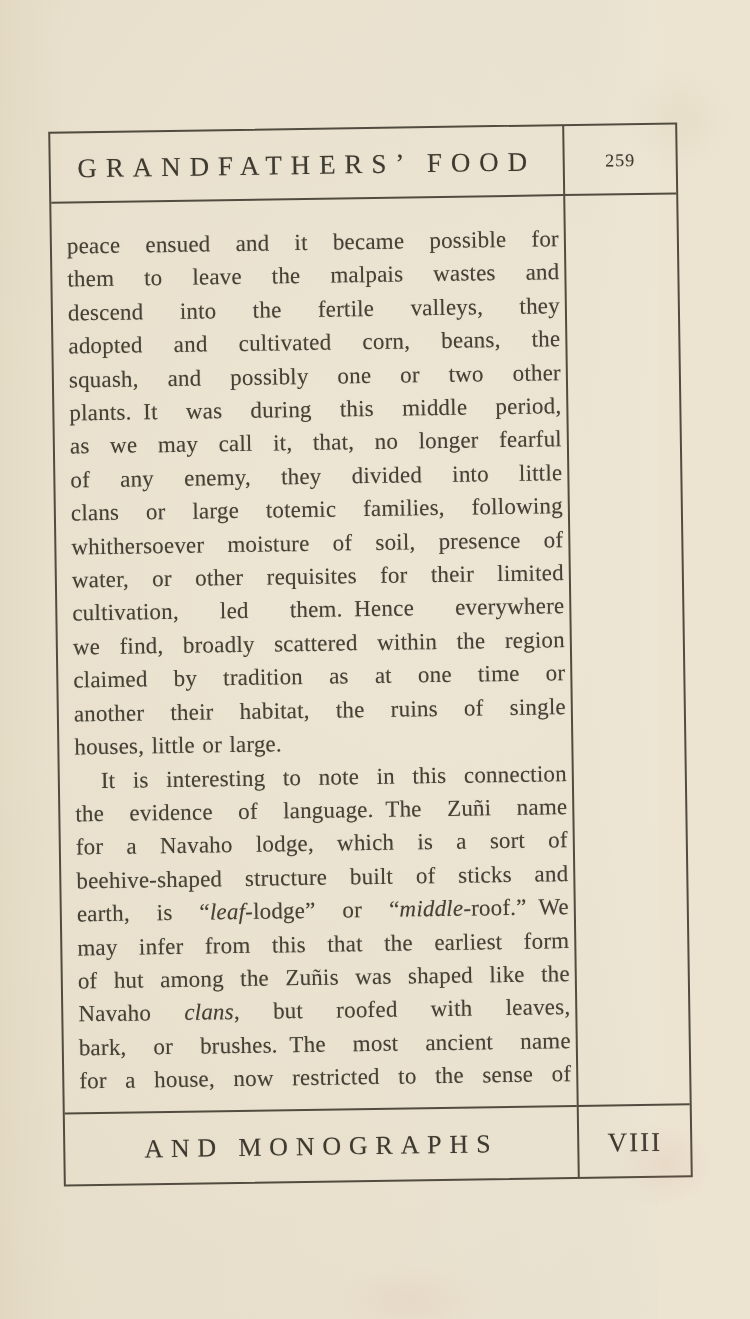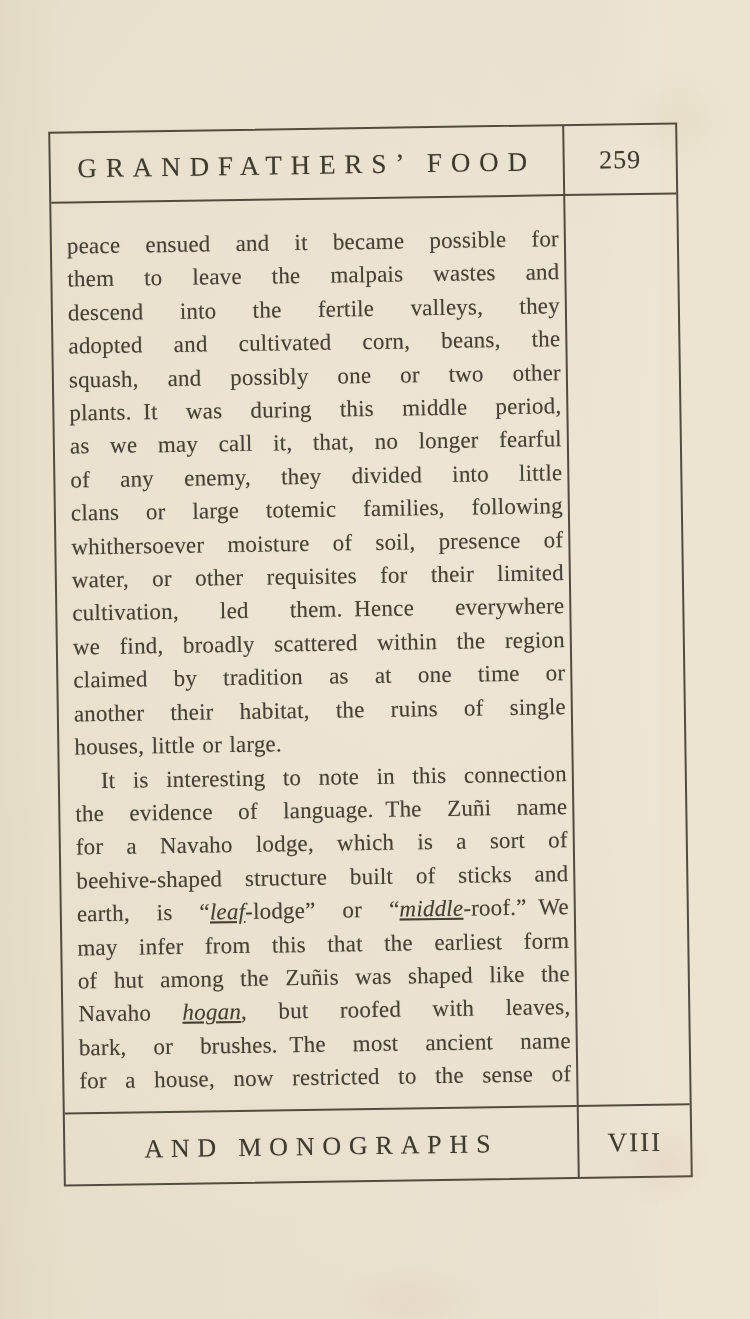--- a/index.html
+++ b/index.html
@@ -37,34 +37,34 @@
   .cell { box-sizing: border-box; }
   .rule-b { border-bottom: 2px solid #514c3f; }
   .rule-t { border-top: 2px solid #514c3f; }
   .rule-l { border-left: 2px solid #514c3f; }
   .center { display: flex; align-items: center; justify-content: center; }
 
   .running-head {
     font-size: 27px; letter-spacing: 0.33em; color: #3e3a30;
     white-space: nowrap; padding-top: 2px;
   }
-  .folio { font-size: 26px; color: #3e3a30; letter-spacing: 1px; padding-top: 2px; }
+  .folio { font-size: 18px; color: #3e3a30; letter-spacing: 1px; padding-top: 2px; }
 
   .body-main { padding: 26px 5px 0 15px; }
   .body-side { }
 
   .line {
     font-size: 23px; line-height: 33.4px;
     text-align: justify; text-align-last: justify;
     word-spacing: 1.5px; letter-spacing: 0.2px;
     color: #454136;
   }
   .line.indent { text-indent: 26px; }
   .line.last { text-align-last: left; }
-  .line em { font-style: italic; text-decoration: underline; }
+  .line em { font-style: italic; }
 
   .series {
     font-size: 26px; letter-spacing: 0.3em; color: #3e3a30;
     white-space: nowrap; padding-top: 2px;
   }
   .volume { font-size: 27px; letter-spacing: 2px; color: #3e3a30; padding-top: 2px; }
 </style>
 </head>
 <body>
 
@@ -97,21 +97,21 @@
         <div class="line"><span>claimed by tradition as at one time or</span></div>
         <div class="line"><span>another their habitat, the ruins of single</span></div>
         <div class="line last"><span>houses, little or large.</span></div>
         <div class="line indent"><span>It is interesting to note in this connection</span></div>
         <div class="line"><span>the evidence of language. The Zuñi name</span></div>
         <div class="line"><span>for a Navaho lodge, which is a sort of</span></div>
         <div class="line"><span>beehive-shaped structure built of sticks and</span></div>
         <div class="line"><span>earth, is “</span><em>leaf</em><span>-lodge” or “</span><em>middle</em><span>-roof.” We</span></div>
         <div class="line"><span>may infer from this that the earliest form</span></div>
         <div class="line"><span>of hut among the Zuñis was shaped like the</span></div>
-        <div class="line"><span>Navaho </span><em>hogan</em><span>, but roofed with leaves,</span></div>
+        <div class="line"><span>Navaho </span><em>clans</em><span>, but roofed with leaves,</span></div>
         <div class="line"><span>bark, or brushes. The most ancient name</span></div>
         <div class="line"><span>for a house, now restricted to the sense of</span></div>
       </div>
     <div class="cell body-side rule-l"></div>
 
     <div class="cell rule-t center">
       <span class="series">AND MONOGRAPHS</span>
     </div>
     <div class="cell rule-t rule-l center">
       <span class="volume">VIII</span>

